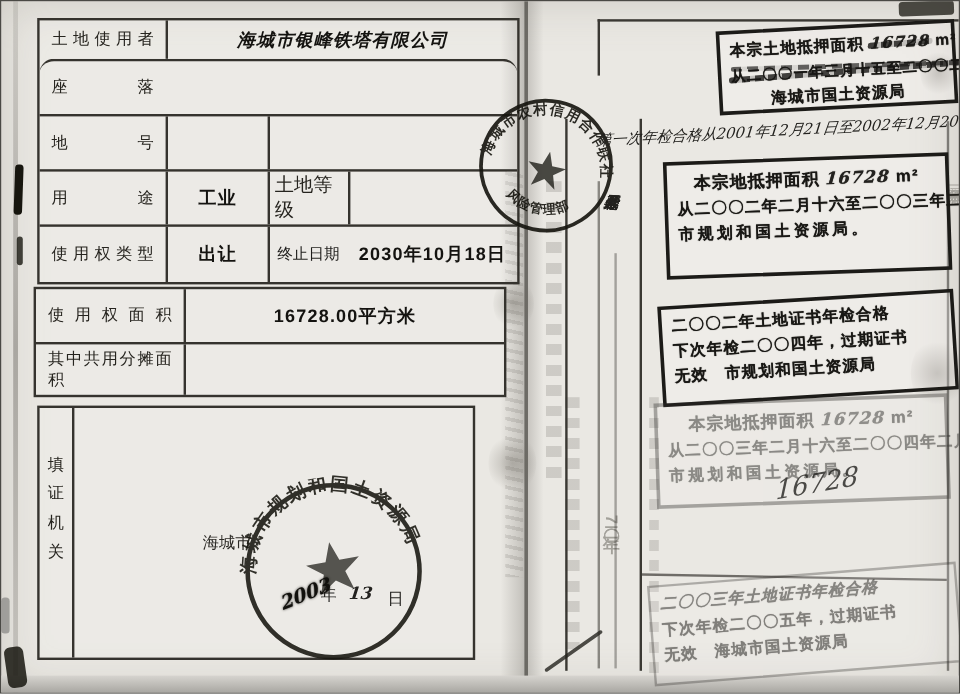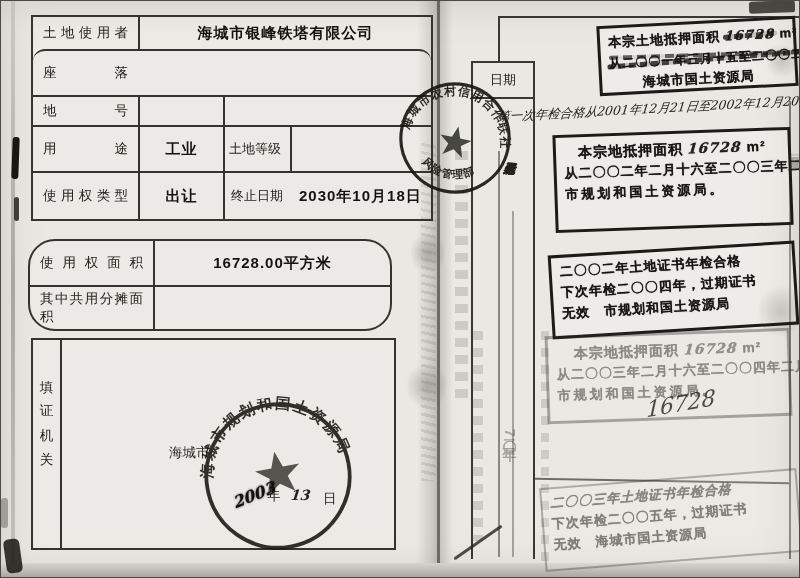--- a/index.html
+++ b/index.html
@@ -77,63 +77,63 @@
   <div class="blob" style="left:410px;top:230px;width:34px;height:44px;"></div>
   <div class="blob" style="left:406px;top:360px;width:40px;height:50px;"></div>
   <div class="blob" style="left:758px;top:280px;width:44px;height:60px;"></div>
   <div class="blob" style="left:766px;top:40px;width:30px;height:40px;"></div>
 
   <div class="tbl" style="left:30px;top:14px;width:402px;">
     <div class="trow" style="height:32px;">
       <div class="tc lbl" style="width:105px;">
           <span class="just">土地使用者</span>
         </div>
-      <div class="tc ctr" style="flex:1;">
+      <div class="tc ctr" style="flex:1;font-style:italic;">
           <span class="val">海城市银峰铁塔有限公司</span>
         </div>
     </div>
     <div class="trow" style="height:46px;border-radius:12px;">
       <div class="tc lbl" style="width:105px;">
           <span class="just">座落</span>
         </div>
     </div>
-    <div class="trow" style="height:30px;">
+    <div class="trow" style="height:46px;">
       <div class="tc lbl" style="width:105px;">
           <span class="just">地号</span>
         </div>
       <div class="tc" style="width:85px;"></div>
       <div class="tc" style="flex:1;"></div>
     </div>
     <div class="trow" style="height:46px;font-family:Liberation Mono, monospace;">
       <div class="tc lbl" style="width:105px;">
           <span class="just">用途</span>
         </div>
       <div class="tc ctr" style="width:85px;">
           <span class="val">工业</span>
         </div>
       <div class="tc lbl" style="width:67px;padding:0 4px;">
-          <span style="font-size:13px;">土地等级</span>
+          <span style="font-size:16px;">土地等级</span>
         </div>
       <div class="tc" style="flex:1;"></div>
     </div>
     <div class="trow" style="height:48px;">
       <div class="tc lbl" style="width:105px;">
           <span class="just">使用权类型</span>
         </div>
       <div class="tc ctr" style="width:85px;">
           <span class="val">出让</span>
         </div>
       <div class="tc" style="flex:1;padding:0 6px;gap:16px;">
         <span style="font-size:13px;">终止日期</span>
         <span class="val">2030年10月18日</span>
       </div>
     </div>
   </div>
 
-  <div class="tbl" style="left:27px;top:238px;width:364px;border-radius:27px;">
+  <div class="tbl" style="left:27px;top:238px;width:394px;">
     <div class="trow" style="height:44px;">
       <div class="tc lbl" style="width:123px;">
           <span class="just">使用权面积</span>
         </div>
       <div class="tc ctr" style="flex:1;">
           <span class="val">16728.00平方米</span>
         </div>
     </div>
     <div class="trow" style="height:44px;">
       <div class="tc lbl" style="width:123px;">
@@ -162,23 +162,20 @@
     <circle cx="75" cy="75" r="68" fill="none" stroke="#17160f" stroke-width="3.6"></circle>
     <path d="M50 8 L61.8 40.2 L95.1 40.2 L68.3 60.5 L78.4 93 L50 73.5 L21.6 93 L31.7 60.5 L4.9 40.2 L38.2 40.2 Z" transform="translate(52,48) scale(0.47)" fill="#1b1a15" opacity=".82"></path>
     <text font-size="14.5" font-weight="bold" letter-spacing="2" fill="#17160f">
       <textPath href="#lbArc" startOffset="50%" text-anchor="middle">海城市规划和国土资源局</textPath>
     </text>
   </svg>
   <span class="abs hand" style="left:232px;top:484px;font-size:16px;font-weight:bold;transform:rotate(-22deg) skewX(-8deg);color:#11100d;text-shadow:0 0 2px rgba(20,18,14,.9);">2003</span>
 
   <div class="hline" style="left:497px;top:15px;width:301px;"></div>
   <div class="vline" style="left:497px;top:15px;height:47px;"></div>
-  <div class="abs" style="left:470px;top:60px;width:64px;height:38px;border:2px solid #3a3833;box-sizing:border-box;display:flex;align-items:center;justify-content:center;">
-    <span style="font-size:13px;">日期</span>
-  </div>
   <div class="vline" style="left:470px;top:98px;height:460px;"></div>
   <div class="vline" style="left:532px;top:98px;height:460px;"></div>
   <div class="vline" style="left:497px;top:150px;height:406px;opacity:.55;"></div>
   <div class="vline" style="left:511px;top:210px;height:346px;opacity:.4;"></div>
   <div class="vline" style="left:788px;top:100px;height:458px;opacity:.6;"></div>
   <div class="hline" style="left:534px;top:479px;width:254px;transform:rotate(1deg);opacity:.7;"></div>
 
   <svg class="abs" style="left:395px;top:78px;transform:rotate(12deg);opacity:.9;" width="118" height="118" viewBox="0 0 120 120">
     <defs>
       <path id="cuArc" d="M 13 74 A 48 48 0 1 1 107 74"></path>

